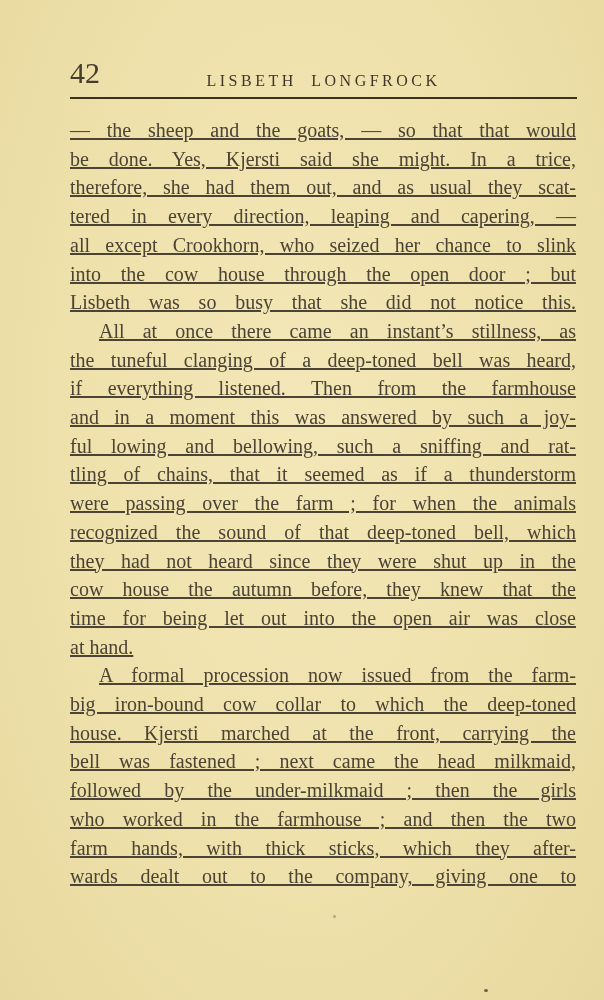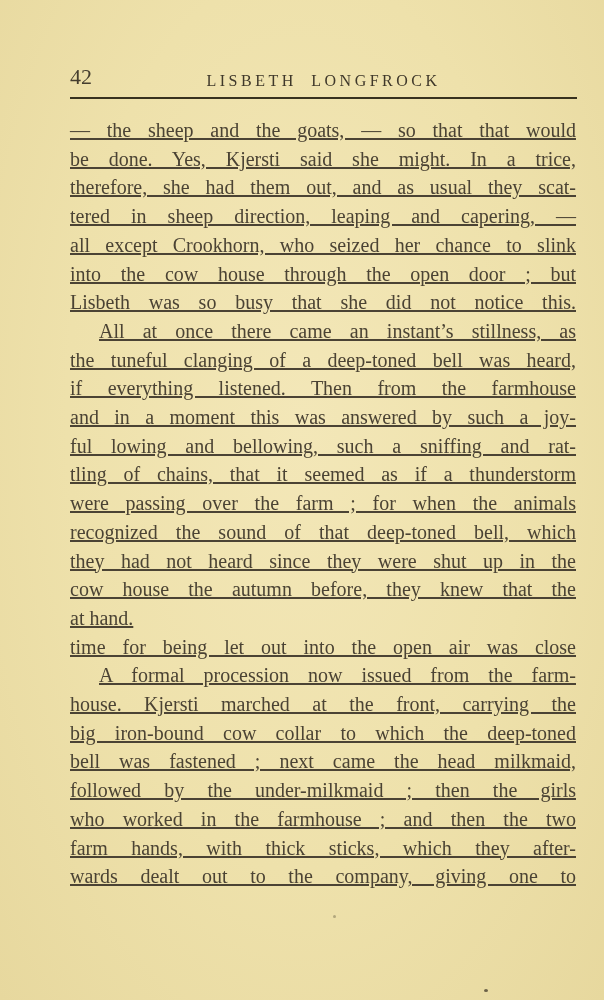--- a/index.html
+++ b/index.html
@@ -15,21 +15,21 @@
     color: #4b4334;
     overflow: hidden;
   }
   .header {
     position: absolute;
     left: 70px; top: 60px;
     width: 507px; height: 32px;
   }
   .page-num {
     position: absolute; left: 0; bottom: 2px;
-    font-size: 22px; color: #443d2e;
+    font-size: 30px; color: #443d2e;
   }
   .running-title {
     position: absolute; left: 0; right: 0; bottom: 2px;
     text-align: center;
     font-size: 16px;
     letter-spacing: 3.5px;
     word-spacing: 7px;
     color: #3f382a;
   }
   .rule {
@@ -72,39 +72,39 @@
   <div class="header">
     <span class="page-num">42</span>
     <span class="running-title">LISBETH LONGFROCK</span>
   </div>
   <div class="rule"></div>
 
   <div class="body-text" id="text-root">
       <div class="line">— the sheep and the goats, — so that that would</div>
       <div class="line">be done.  Yes, Kjersti said she might.  In a trice,</div>
       <div class="line">therefore, she had them out, and as usual they scat-</div>
-      <div class="line">tered in sheep direction, leaping and capering, —</div>
+      <div class="line">tered in every direction, leaping and capering, —</div>
       <div class="line">all except Crookhorn, who seized her chance to slink</div>
       <div class="line">into the cow house through the open door ; but</div>
       <div class="line">Lisbeth was so busy that she did not notice this.</div>
       <div class="line indent">All at once there came an instant’s stillness, as</div>
       <div class="line">the tuneful clanging of a deep-toned bell was heard,</div>
       <div class="line">if everything listened.  Then from the farmhouse</div>
       <div class="line">and in a moment this was answered by such a joy-</div>
       <div class="line">ful lowing and bellowing, such a sniffing and rat-</div>
       <div class="line">tling of chains, that it seemed as if a thunderstorm</div>
       <div class="line">were passing over the farm ; for when the animals</div>
       <div class="line">recognized the sound of that deep-toned bell, which</div>
       <div class="line">they had not heard since they were shut up in the</div>
       <div class="line">cow house the autumn before, they knew that the</div>
+      <div class="line">time for being let out into the open air was close</div>
       <div class="line last">at hand.</div>
-      <div class="line">time for being let out into the open air was close</div>
       <div class="line indent">A formal procession now issued from the farm-</div>
+      <div class="line">big iron-bound cow collar to which the deep-toned</div>
       <div class="line">house.  Kjersti marched at the front, carrying the</div>
-      <div class="line">big iron-bound cow collar to which the deep-toned</div>
       <div class="line">bell was fastened ; next came the head milkmaid,</div>
       <div class="line">followed by the under-milkmaid ; then the girls</div>
       <div class="line">who worked in the farmhouse ; and then the two</div>
       <div class="line">farm hands, with thick sticks, which they after-</div>
       <div class="line">wards dealt out to the company, giving one to</div>
     </div>
 
   <div class="speck s1"></div>
   <div class="speck s2"></div>
 </div>

